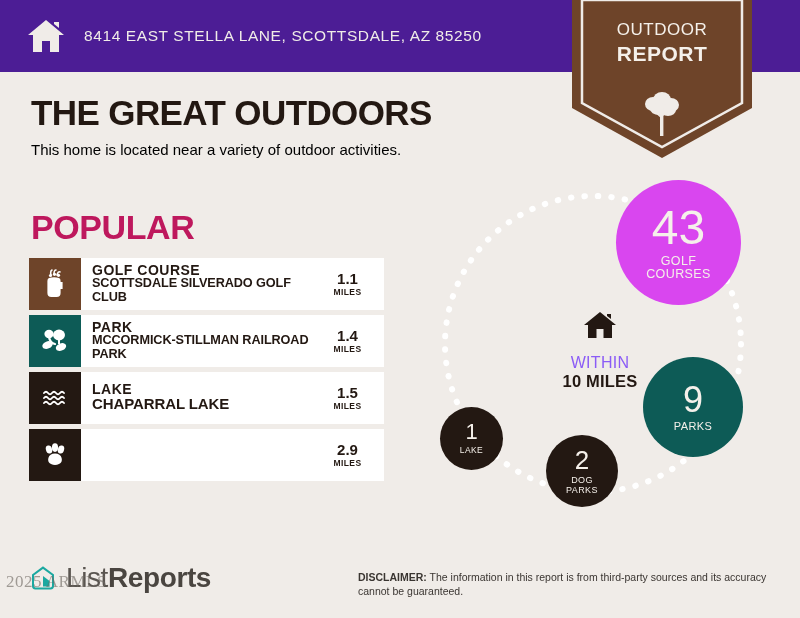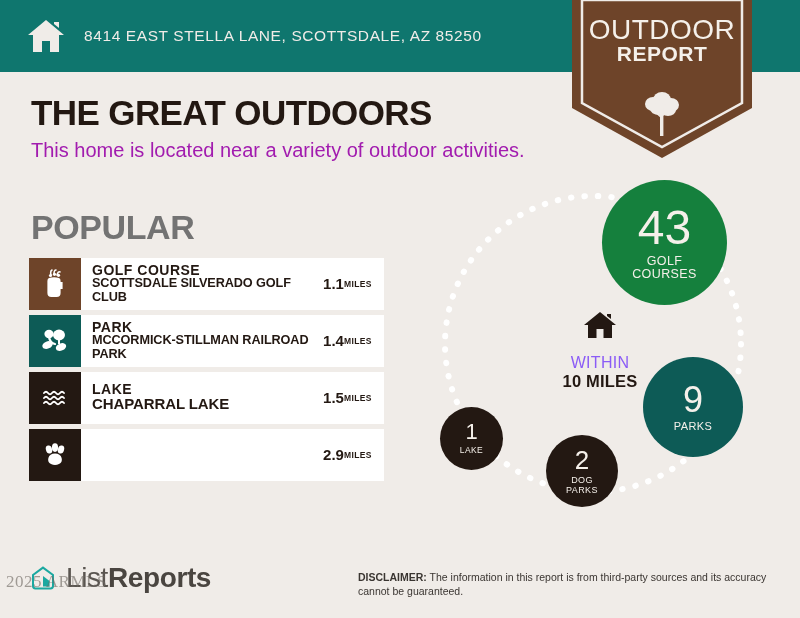--- a/index.html
+++ b/index.html
@@ -8,21 +8,21 @@
     background:#F0ECE8;
     font-family:"Liberation Sans", sans-serif;
     position:relative;
     overflow:hidden;
     color:#231812;
   }
 
   
   .header {
     position:absolute; left:0; top:0; width:800px; height:72px;
-    background:#0f766e;
+    background:#4c1d95;
     display:flex; align-items:center;
   }
   .header-home-icon { margin-left:26px; width:40px; height:38px; display:block; }
   .header-address {
     margin-left:18px;
     color:#F0ECE8;
     font-size:15.5px;
     letter-spacing:0.6px;
     font-weight:400;
     white-space:nowrap;
@@ -31,68 +31,68 @@
   
   .badge {
     position:absolute; left:572px; top:0; width:180px; height:158px;
     z-index:5;
   }
   .badge svg { display:block; }
   .badge-text {
     position:absolute; left:0; top:18px; width:180px;
     text-align:center; color:#F5F0EA; pointer-events:none;
   }
-  .badge-line1 { font-size:28px; letter-spacing:0.5px; line-height:24px; }
+  .badge-line1 { font-size:17px; letter-spacing:0.5px; line-height:24px; }
   .badge-line2 { font-size:21px; font-weight:bold; letter-spacing:0.5px; line-height:24px; }
 
   
   .title-block { position:absolute; left:31px; top:92px; width:520px; }
   .main-title {
     font-size:35px; font-weight:bold; letter-spacing:-0.6px;
     color:#231812; line-height:42px;
   }
   .sub-title {
-    font-size:20px; color:#a21caf; margin-top:6px; line-height:20px;
+    font-size:15px; color:#000000; margin-top:6px; line-height:20px;
   }
 
   
   .popular-title {
     position:absolute; left:31px; top:208px;
-    font-size:34px; font-weight:bold; letter-spacing:-0.4px; color:#737373;
+    font-size:34px; font-weight:bold; letter-spacing:-0.4px; color:#be185d;
   }
   .list { position:absolute; left:29px; top:258px; width:355px; }
   .row {
     display:flex; align-items:stretch; background:#FFFFFF;
     margin-bottom:5px; height:52px;
   }
   .tile { width:52px; min-width:52px; display:flex; align-items:center; justify-content:center; }
   .tile svg { display:block; }
   .row-mid { flex:1; display:flex; flex-direction:column; justify-content:center; padding-left:11px; padding-right:4px; }
   .row-cat { font-size:14px; font-weight:bold; letter-spacing:0.5px; color:#231812; line-height:11px; }
   .row-name { font-size:12.7px; font-weight:bold; letter-spacing:-0.1px; color:#231812; line-height:14px; }
   .row-name.big { font-size:15px; line-height:17px; }
   .row-right {
-    width:60px; min-width:60px; display:flex; flex-direction:row;
+    width:60px; min-width:60px; display:flex; flex-direction:column;
     align-items:center; justify-content:center; padding-right:13px;
   }
   .row-dist { font-size:15px; font-weight:bold; color:#231812; line-height:16px; }
   .row-unit { font-size:8.5px; font-weight:bold; letter-spacing:0.4px; color:#231812; line-height:11px; }
 
   
   .diagram { position:absolute; left:418px; top:172px; width:370px; height:360px; }
   .dots-svg { position:absolute; left:0; top:0; }
   .bubble {
     position:absolute; border-radius:50%;
     display:flex; flex-direction:column; align-items:center; justify-content:center;
     color:#F5F0EA; text-align:center;
   }
   .bub-num { line-height:1; font-weight:400; }
   .bub-lbl { letter-spacing:0.4px; line-height:1.08; margin-top:3px; }
 
-  #bubble-golf { left:184px; top:8px; width:125px; height:125px; background:#15803d; }
+  #bubble-golf { left:198px; top:8px; width:125px; height:125px; background:#d946ef; }
   #bubble-golf .bub-num { font-size:48px; }
   #bubble-golf .bub-lbl { font-size:12.5px; }
 
   #bubble-parks { left:225px; top:185px; width:100px; height:100px; background:#0D5B56; }
   #bubble-parks .bub-num { font-size:36px; }
   #bubble-parks .bub-lbl { font-size:11px; }
 
   #bubble-dogparks { left:128px; top:263px; width:72px; height:72px; background:#231812; }
   #bubble-dogparks .bub-num { font-size:26px; }
   #bubble-dogparks .bub-lbl { font-size:9px; }

